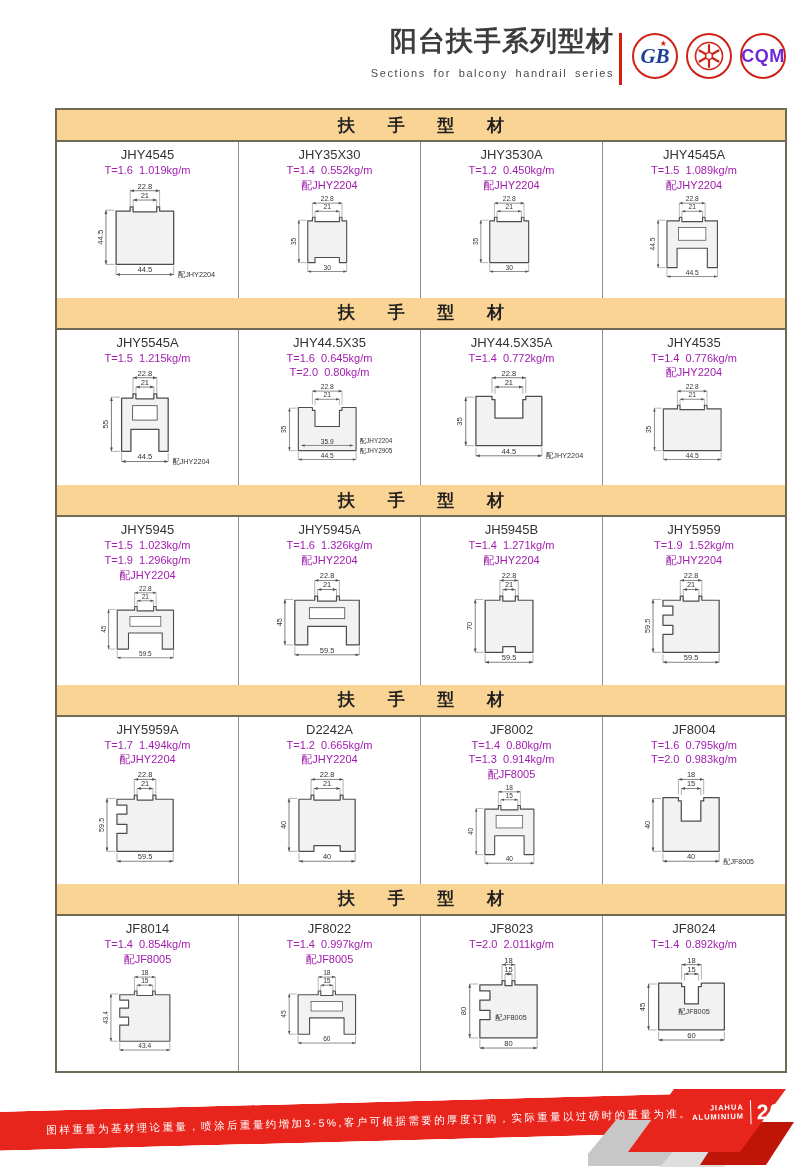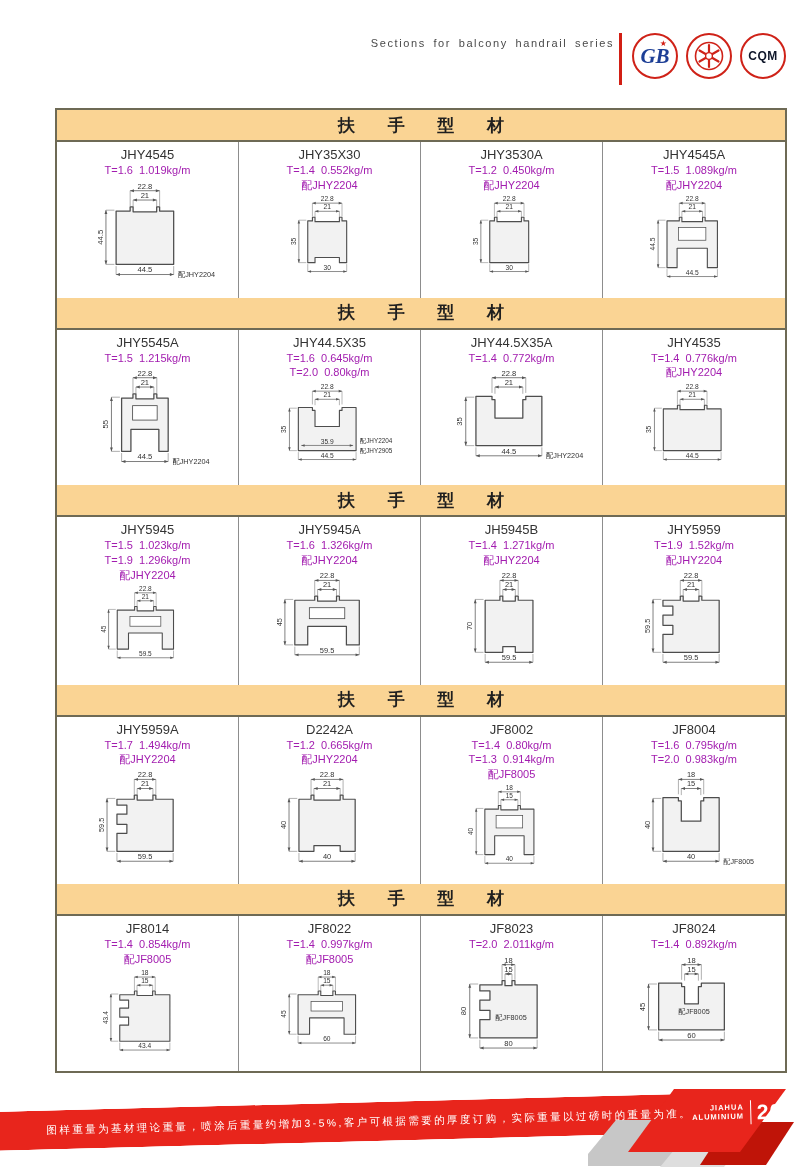--- a/index.html
+++ b/index.html
@@ -10,21 +10,21 @@
   .title-block{position:absolute;top:27px;right:186px;text-align:right;}
   .title-cn{font-size:27px;font-weight:bold;color:#3d3d3d;letter-spacing:1px;line-height:1.1;}
   .title-en{font-size:11px;color:#4a4a4a;letter-spacing:1.6px;margin-top:10px;word-spacing:3px;}
   .hdr-divider{position:absolute;top:33px;left:619px;width:3px;height:52px;background:#d21f14;}
   .logos{position:absolute;top:33px;left:632px;display:flex;gap:8px;}
   .logo{width:46px;height:46px;border-radius:50%;border:2.5px solid #cf2218;background:#fff;
         display:flex;align-items:center;justify-content:center;box-sizing:border-box;position:relative;}
   .logo .gb-t{font-family:"Liberation Serif","DejaVu Serif",serif;font-style:italic;font-weight:bold;
         font-size:21px;color:#1d3f96;}
   .logo .gb-star{position:absolute;top:4px;right:9px;color:#d21f14;font-size:8px;}
-  .logo .cqm-t{font-weight:bold;font-size:12px;color:#0f172a;letter-spacing:.5px;}
+  .logo .cqm-t{font-weight:bold;font-size:18px;color:#6d28d9;letter-spacing:.5px;}
 
   
   #profile-table{position:absolute;left:35px;top:108px;width:732px;height:965px;
         border:2px solid #6e6a55;box-sizing:border-box;display:flex;flex-direction:column;margin-left:20px;}
   .band{height:32px;flex:0 0 32px;background:#fad494;border-bottom:2px solid #6e6a55;
         display:flex;align-items:center;justify-content:center;
         font-size:17px;font-weight:bold;color:#1f1f1f;letter-spacing:14px;padding-left:14px;box-sizing:border-box;}
   .band + .row{border-bottom:0;}
   .row{flex:1 1 auto;display:flex;min-height:0;border-bottom:2px solid #6e6a55;}
   .row:last-child{border-bottom:0;}
@@ -56,20 +56,21 @@
   .brand-div{width:1px;height:24px;background:#fff;margin:0 6px;}
   .page-no{font-size:21px;font-weight:bold;letter-spacing:1px;}
   .foot-decor{position:absolute;right:0;top:1088px;width:212px;height:79px;}
 </style>
 </head>
 <body>
 
 <div id="page">
 
   <div class="title-block">
+    <div class="title-cn">阳台扶手系列型材</div>
     <div class="title-en">Sections for balcony handrail series</div>
   </div>
   <div class="hdr-divider"></div>
   <div class="logos">
     <div class="logo">
       <span class="gb-t">GB</span>
       <span class="gb-star">★</span>
     </div>
     <div class="logo">
       <svg width="34" height="34" viewBox="0 0 34 34">

